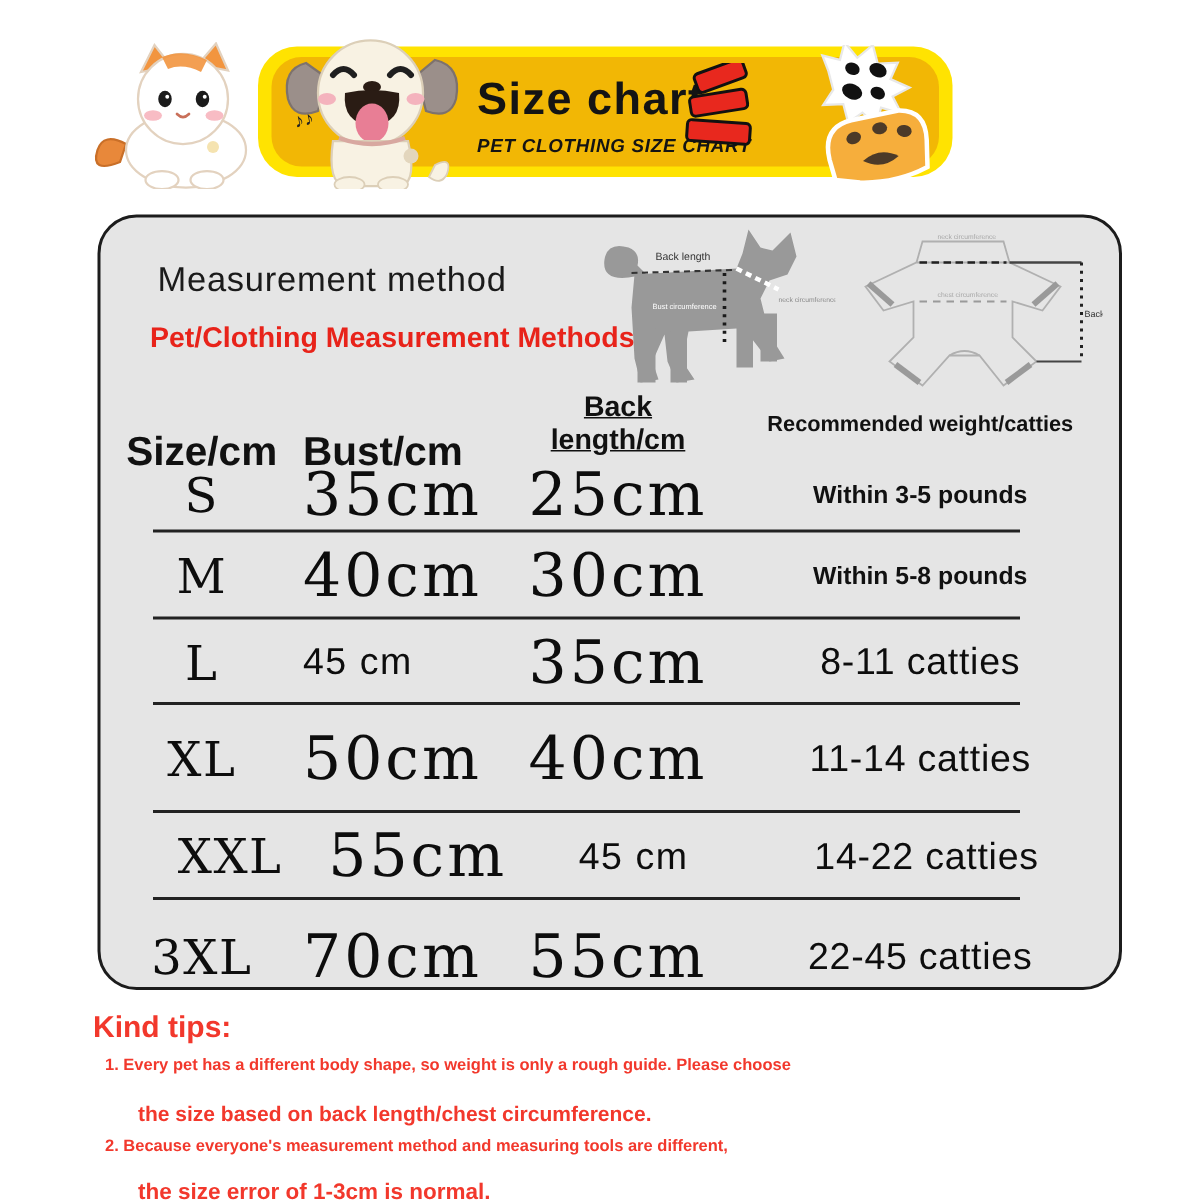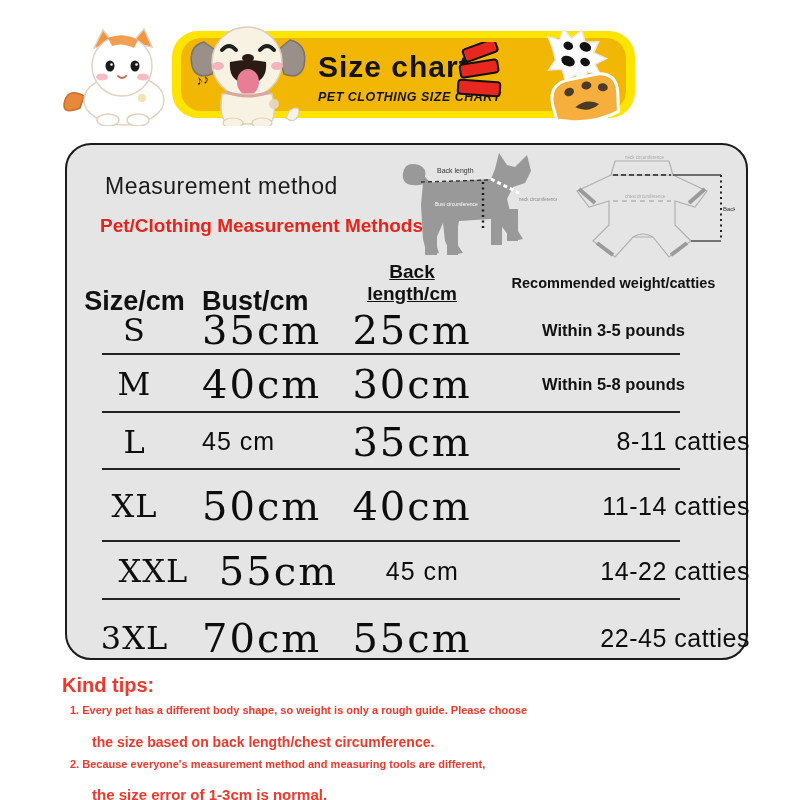--- a/index.html
+++ b/index.html
@@ -39,21 +39,21 @@
   .c4 { width:273px; text-align:center; }
   .hrow { height:45px; }
   .hrow .c1, .hrow .c2 { font-size:27px; font-weight:600; color:#111;margin-top:38px; }
   .hrow .c3 { font-size:19px; font-weight:700; color:#111;text-decoration:underline; }
   .hrow .c4 { font-size:14.5px; font-weight:700; color:#111; }
   .val { font-family:"DejaVu Serif", serif; font-size:40px; color:#0d0d0d; letter-spacing:2px; }
   .sizeval { font-family:"DejaVu Serif", serif; font-size:32px; color:#0d0d0d; letter-spacing:1px; }
   .val-sans { font-family:"Liberation Sans", sans-serif; font-size:25px; font-weight:500;
               color:#0d0d0d; letter-spacing:1px; }
   .wt-sm { font-size:16.5px; font-weight:700; color:#111; }
-  .wt-lg { font-size:25px; font-weight:500; color:#0d0d0d; letter-spacing:.5px;text-align:right; }
+  .wt-lg { font-size:25px; font-weight:500; color:#0d0d0d; letter-spacing:.5px; }
   .r1 { height:50px; } .r2 { height:58px; } .r3 { height:57px; }
   .r4 { height:72px; } .r5 { height:58px;padding-left:21px; } .r6 { height:76px; }
 
   
   #tips { position:absolute; left:0; top:668px; width:800px; color:#f2382c; }
   .tips-heading { position:absolute; left:62px; top:6px; font-size:20px; font-weight:700; }
   .tip-main { position:absolute; left:70px; font-size:11px; font-weight:700; }
   .tip-cont { position:absolute; left:92px; font-size:14px; font-weight:700; }
   .t1a { top:36px; } .t1b { top:66px; } .t2a { top:90px; } .t2b { top:118px; font-size:15px; }
 

